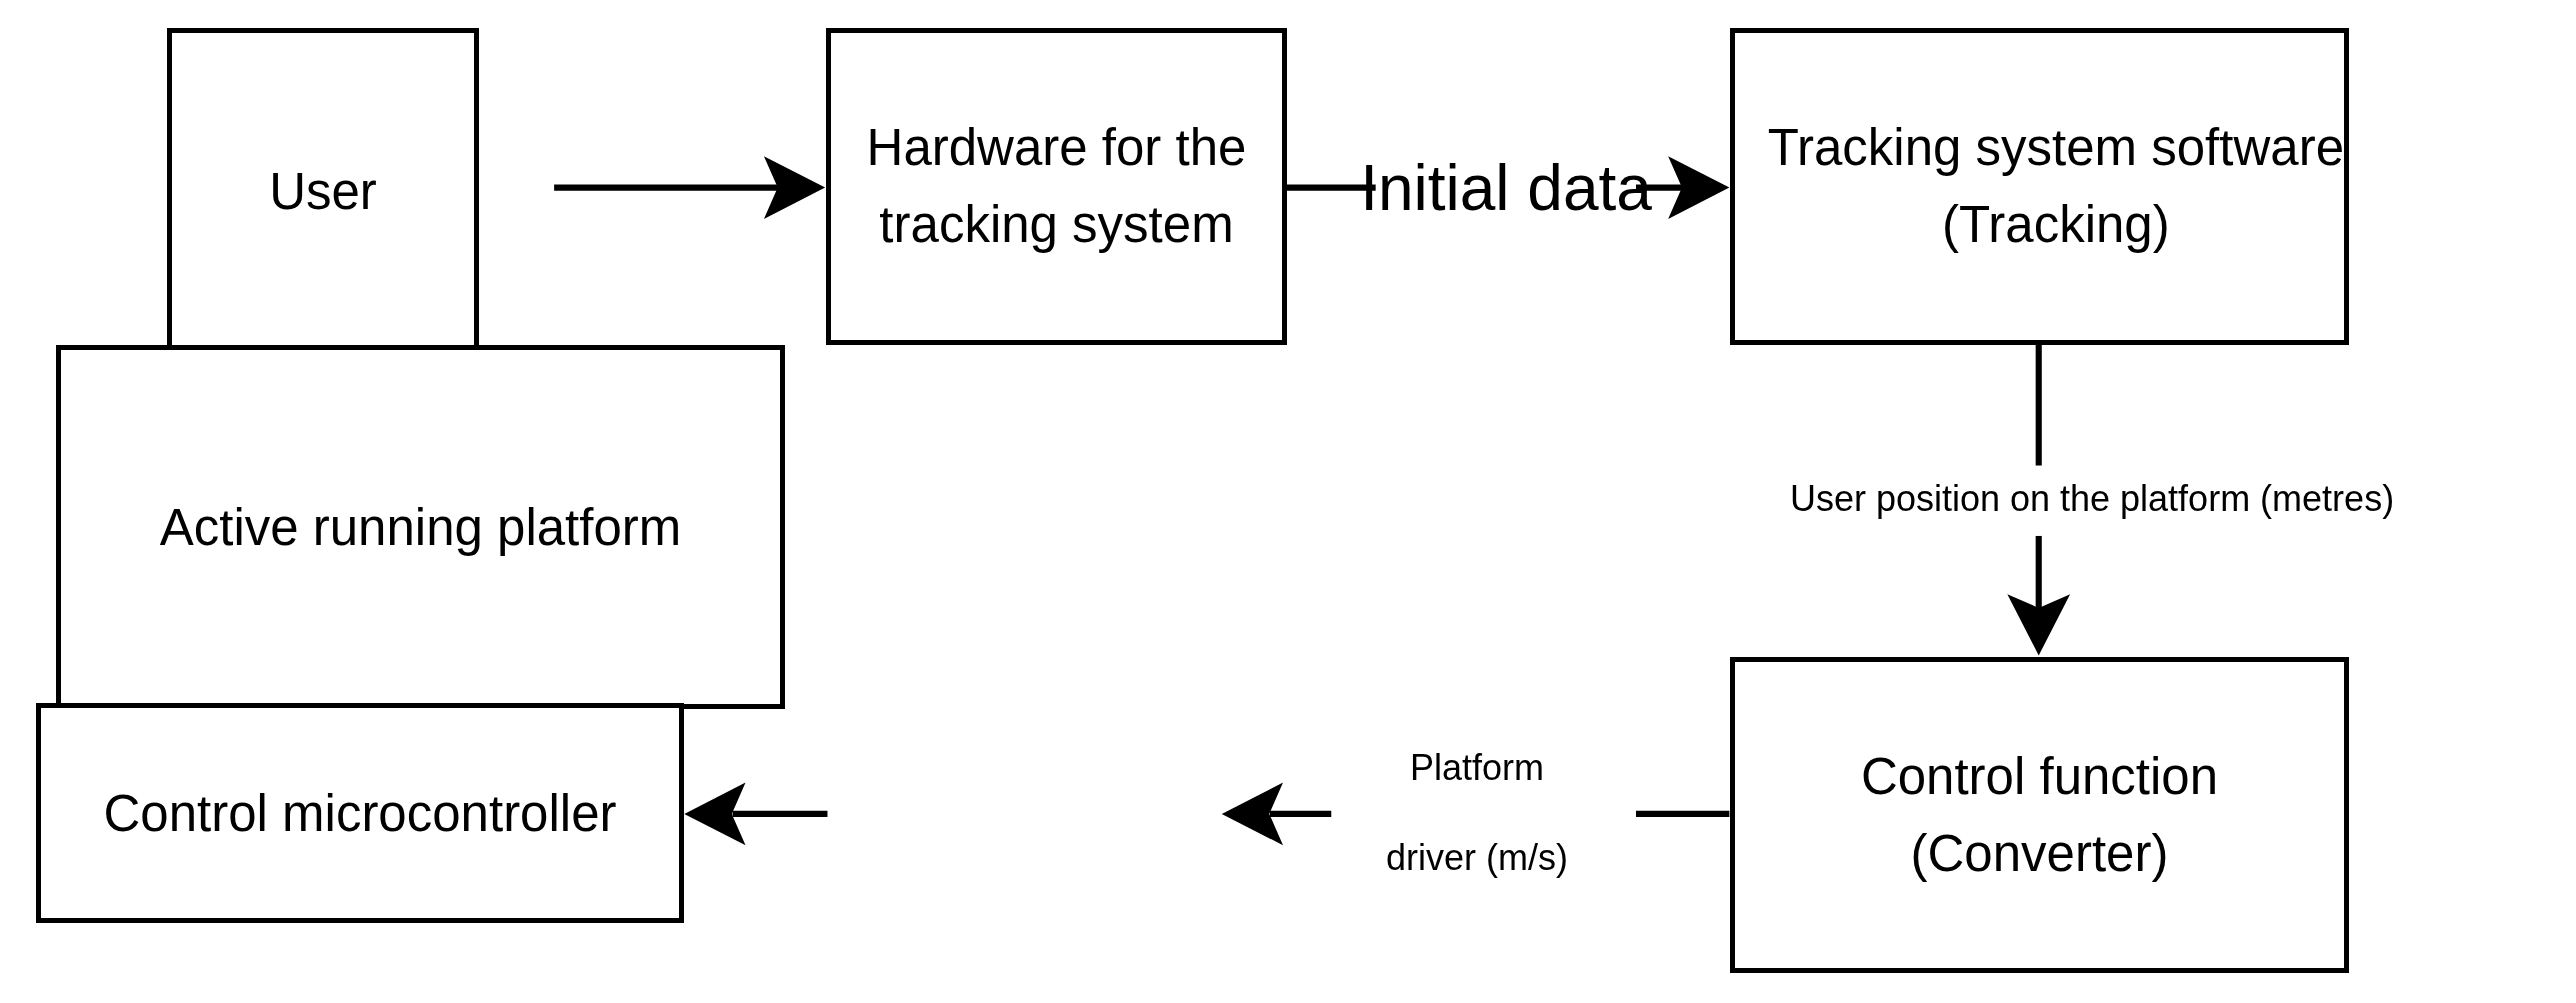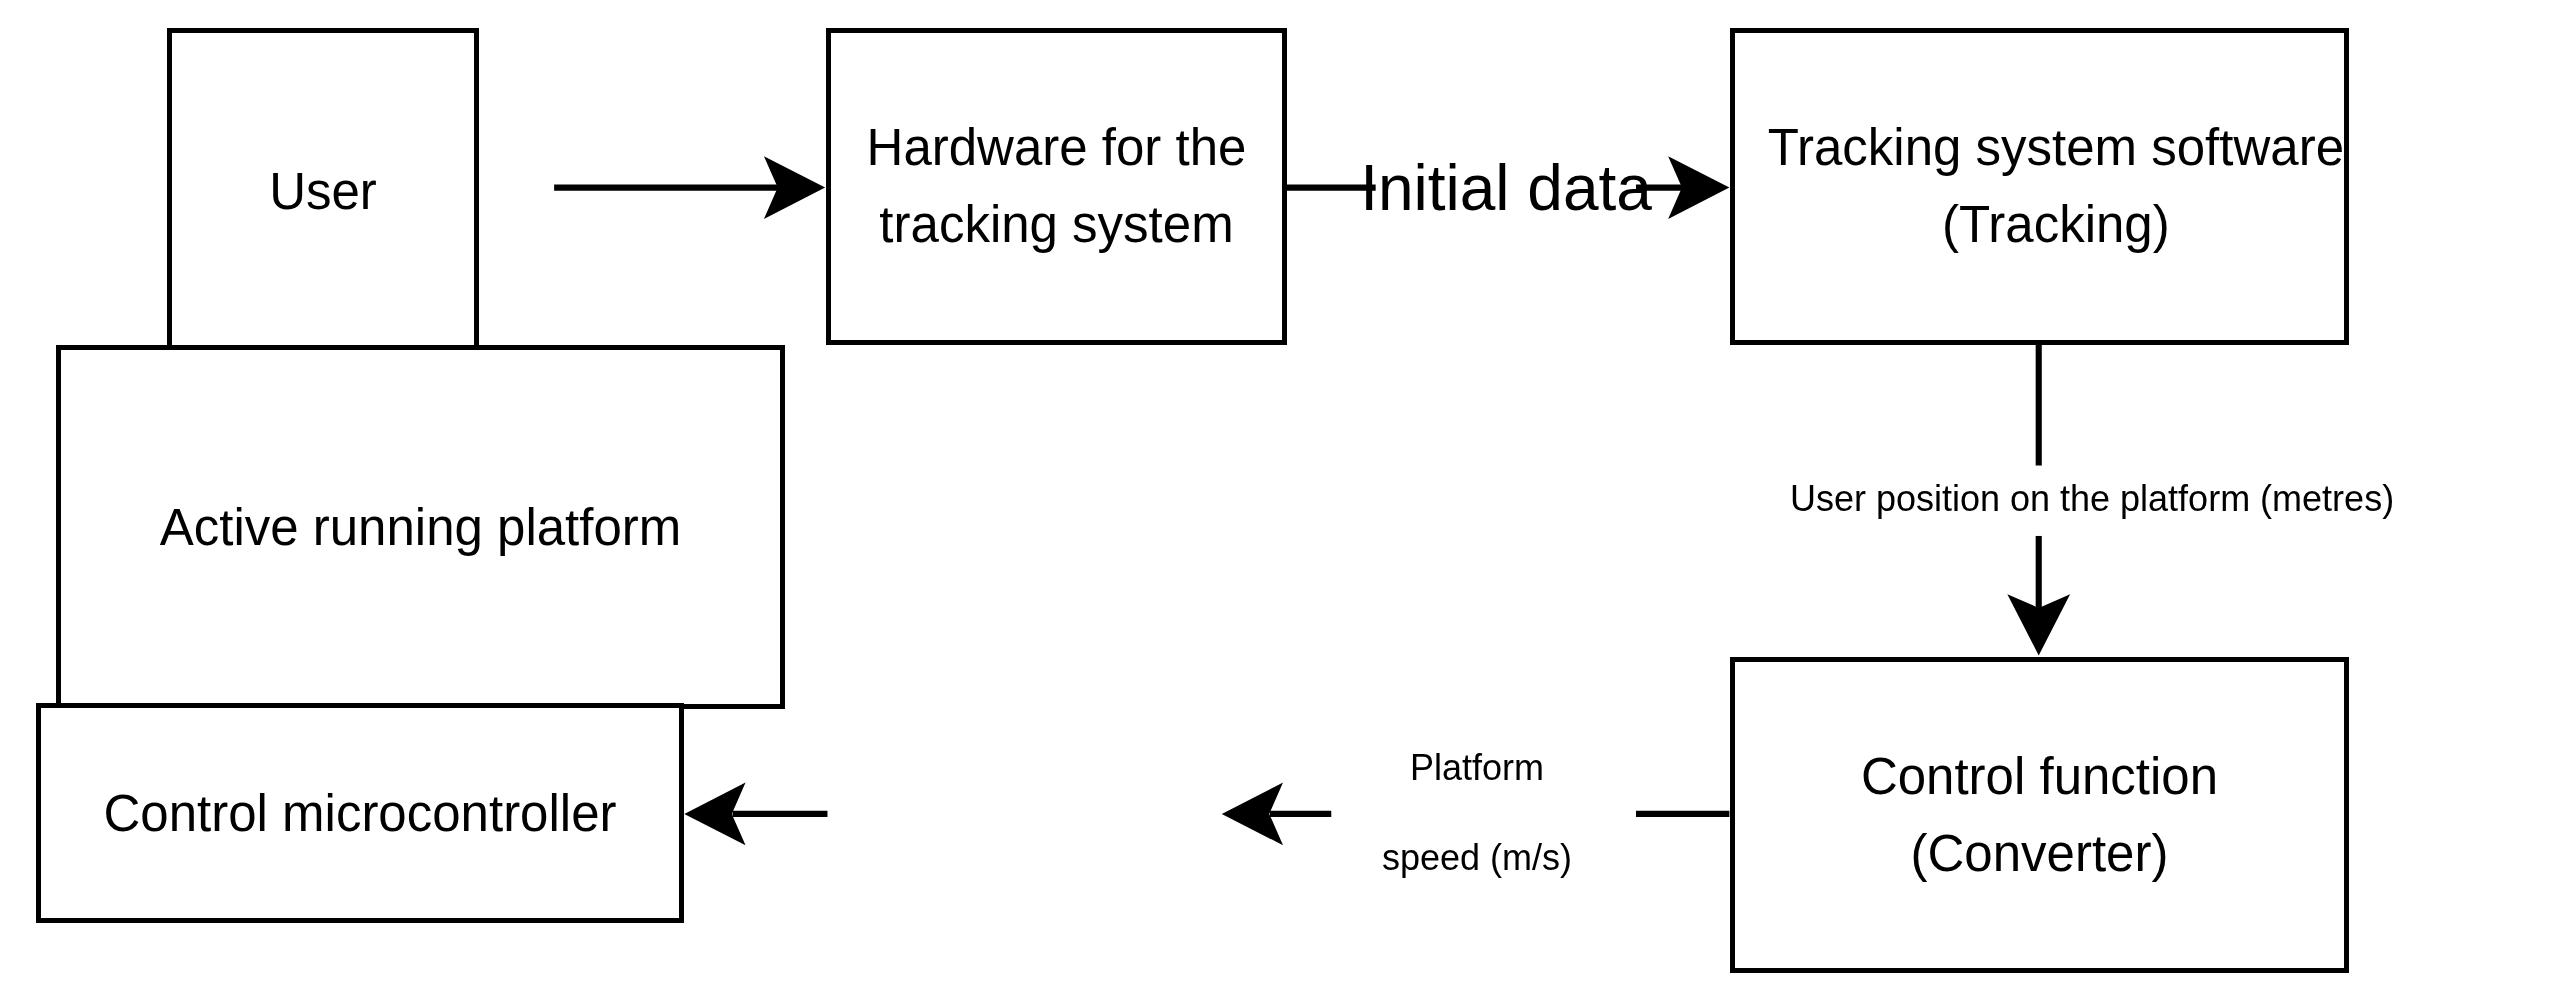--- a/index.html
+++ b/index.html
@@ -124,16 +124,16 @@
   <div class="node" style="left:1730px; top:657px; width:619px; height:316px;">
     <div class="node-label">Control function
 (Converter)</div>
   </div>
 
   <div class="edge-label small" style="left:1506px; top:188px;">Initial data</div>
 
   <div class="edge-label" style="left:2092px; top:499px;">User position on the platform (metres)</div>
 
   <div class="edge-label" style="left:1477px; top:813px;">Platform
-speed (m/s)</div>
+driver (m/s)</div>
 
 </div>
 
 
 </body></html>

